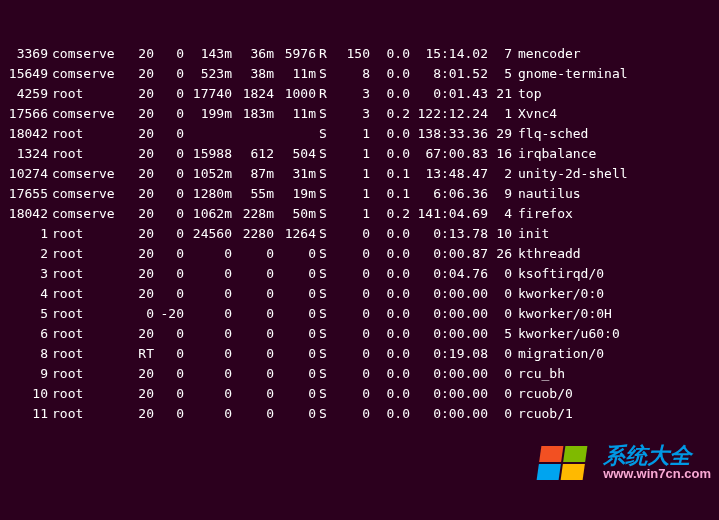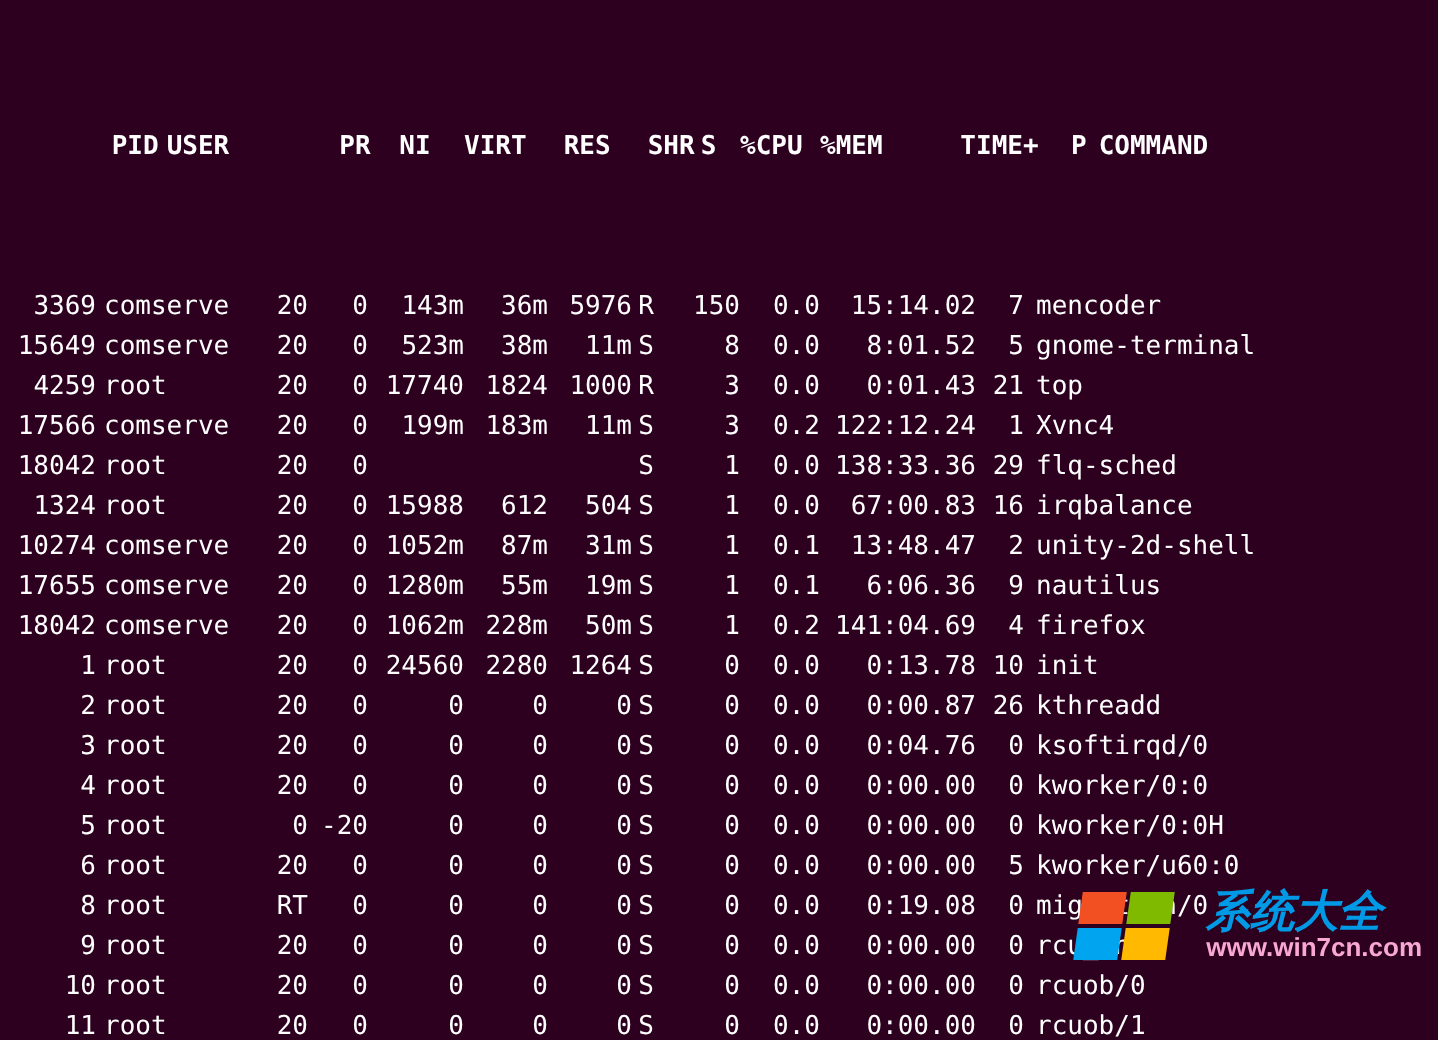--- a/index.html
+++ b/index.html
@@ -26,23 +26,20 @@
   .winflag div:nth-child(3){background:#00a4ef}
   .winflag div:nth-child(4){background:#ffb900}
   .wmtext{display:flex;flex-direction:column;line-height:1}
   .wmtext .cn{color:#0099e5;font-weight:900;font-size:22px;font-style:italic}
   .wmtext .url{color:#f9a8d4;font-weight:700;font-size:13px}
 </style>
 </head>
 <body>
 
 <div class="wrap">
-  <div class="row hdr">
-    <span class="c-pid">PID</span><span class="c-user">USER</span><span class="c-pr">PR</span><span class="c-ni">NI</span><span class="c-virt">VIRT</span><span class="c-res">RES</span><span class="c-shr">SHR</span><span class="c-s">S</span><span class="c-cpu">%CPU</span><span class="c-mem">%MEM</span><span class="c-time">TIME+</span><span class="c-p">P</span><span class="c-cmd">COMMAND</span>
-  </div>
   <div id="rows"><div class="row"><span class="c-pid">3369</span><span class="c-user">comserve</span><span class="c-pr">20</span><span class="c-ni">0</span><span class="c-virt">143m</span><span class="c-res">36m</span><span class="c-shr">5976</span><span class="c-s">R</span><span class="c-cpu">150</span><span class="c-mem">0.0</span><span class="c-time">15:14.02</span><span class="c-p">7</span><span class="c-cmd">mencoder</span></div><div class="row"><span class="c-pid">15649</span><span class="c-user">comserve</span><span class="c-pr">20</span><span class="c-ni">0</span><span class="c-virt">523m</span><span class="c-res">38m</span><span class="c-shr">11m</span><span class="c-s">S</span><span class="c-cpu">8</span><span class="c-mem">0.0</span><span class="c-time">8:01.52</span><span class="c-p">5</span><span class="c-cmd">gnome-terminal</span></div><div class="row"><span class="c-pid">4259</span><span class="c-user">root</span><span class="c-pr">20</span><span class="c-ni">0</span><span class="c-virt">17740</span><span class="c-res">1824</span><span class="c-shr">1000</span><span class="c-s">R</span><span class="c-cpu">3</span><span class="c-mem">0.0</span><span class="c-time">0:01.43</span><span class="c-p">21</span><span class="c-cmd">top</span></div><div class="row"><span class="c-pid">17566</span><span class="c-user">comserve</span><span class="c-pr">20</span><span class="c-ni">0</span><span class="c-virt">199m</span><span class="c-res">183m</span><span class="c-shr">11m</span><span class="c-s">S</span><span class="c-cpu">3</span><span class="c-mem">0.2</span><span class="c-time">122:12.24</span><span class="c-p">1</span><span class="c-cmd">Xvnc4</span></div><div class="row"><span class="c-pid">18042</span><span class="c-user">root</span><span class="c-pr">20</span><span class="c-ni">0</span><span class="c-virt"></span><span class="c-res"></span><span class="c-shr"></span><span class="c-s">S</span><span class="c-cpu">1</span><span class="c-mem">0.0</span><span class="c-time">138:33.36</span><span class="c-p">29</span><span class="c-cmd">flq-sched</span></div><div class="row"><span class="c-pid">1324</span><span class="c-user">root</span><span class="c-pr">20</span><span class="c-ni">0</span><span class="c-virt">15988</span><span class="c-res">612</span><span class="c-shr">504</span><span class="c-s">S</span><span class="c-cpu">1</span><span class="c-mem">0.0</span><span class="c-time">67:00.83</span><span class="c-p">16</span><span class="c-cmd">irqbalance</span></div><div class="row"><span class="c-pid">10274</span><span class="c-user">comserve</span><span class="c-pr">20</span><span class="c-ni">0</span><span class="c-virt">1052m</span><span class="c-res">87m</span><span class="c-shr">31m</span><span class="c-s">S</span><span class="c-cpu">1</span><span class="c-mem">0.1</span><span class="c-time">13:48.47</span><span class="c-p">2</span><span class="c-cmd">unity-2d-shell</span></div><div class="row"><span class="c-pid">17655</span><span class="c-user">comserve</span><span class="c-pr">20</span><span class="c-ni">0</span><span class="c-virt">1280m</span><span class="c-res">55m</span><span class="c-shr">19m</span><span class="c-s">S</span><span class="c-cpu">1</span><span class="c-mem">0.1</span><span class="c-time">6:06.36</span><span class="c-p">9</span><span class="c-cmd">nautilus</span></div><div class="row"><span class="c-pid">18042</span><span class="c-user">comserve</span><span class="c-pr">20</span><span class="c-ni">0</span><span class="c-virt">1062m</span><span class="c-res">228m</span><span class="c-shr">50m</span><span class="c-s">S</span><span class="c-cpu">1</span><span class="c-mem">0.2</span><span class="c-time">141:04.69</span><span class="c-p">4</span><span class="c-cmd">firefox</span></div><div class="row"><span class="c-pid">1</span><span class="c-user">root</span><span class="c-pr">20</span><span class="c-ni">0</span><span class="c-virt">24560</span><span class="c-res">2280</span><span class="c-shr">1264</span><span class="c-s">S</span><span class="c-cpu">0</span><span class="c-mem">0.0</span><span class="c-time">0:13.78</span><span class="c-p">10</span><span class="c-cmd">init</span></div><div class="row"><span class="c-pid">2</span><span class="c-user">root</span><span class="c-pr">20</span><span class="c-ni">0</span><span class="c-virt">0</span><span class="c-res">0</span><span class="c-shr">0</span><span class="c-s">S</span><span class="c-cpu">0</span><span class="c-mem">0.0</span><span class="c-time">0:00.87</span><span class="c-p">26</span><span class="c-cmd">kthreadd</span></div><div class="row"><span class="c-pid">3</span><span class="c-user">root</span><span class="c-pr">20</span><span class="c-ni">0</span><span class="c-virt">0</span><span class="c-res">0</span><span class="c-shr">0</span><span class="c-s">S</span><span class="c-cpu">0</span><span class="c-mem">0.0</span><span class="c-time">0:04.76</span><span class="c-p">0</span><span class="c-cmd">ksoftirqd/0</span></div><div class="row"><span class="c-pid">4</span><span class="c-user">root</span><span class="c-pr">20</span><span class="c-ni">0</span><span class="c-virt">0</span><span class="c-res">0</span><span class="c-shr">0</span><span class="c-s">S</span><span class="c-cpu">0</span><span class="c-mem">0.0</span><span class="c-time">0:00.00</span><span class="c-p">0</span><span class="c-cmd">kworker/0:0</span></div><div class="row"><span class="c-pid">5</span><span class="c-user">root</span><span class="c-pr">0</span><span class="c-ni">-20</span><span class="c-virt">0</span><span class="c-res">0</span><span class="c-shr">0</span><span class="c-s">S</span><span class="c-cpu">0</span><span class="c-mem">0.0</span><span class="c-time">0:00.00</span><span class="c-p">0</span><span class="c-cmd">kworker/0:0H</span></div><div class="row"><span class="c-pid">6</span><span class="c-user">root</span><span class="c-pr">20</span><span class="c-ni">0</span><span class="c-virt">0</span><span class="c-res">0</span><span class="c-shr">0</span><span class="c-s">S</span><span class="c-cpu">0</span><span class="c-mem">0.0</span><span class="c-time">0:00.00</span><span class="c-p">5</span><span class="c-cmd">kworker/u60:0</span></div><div class="row"><span class="c-pid">8</span><span class="c-user">root</span><span class="c-pr">RT</span><span class="c-ni">0</span><span class="c-virt">0</span><span class="c-res">0</span><span class="c-shr">0</span><span class="c-s">S</span><span class="c-cpu">0</span><span class="c-mem">0.0</span><span class="c-time">0:19.08</span><span class="c-p">0</span><span class="c-cmd">migration/0</span></div><div class="row"><span class="c-pid">9</span><span class="c-user">root</span><span class="c-pr">20</span><span class="c-ni">0</span><span class="c-virt">0</span><span class="c-res">0</span><span class="c-shr">0</span><span class="c-s">S</span><span class="c-cpu">0</span><span class="c-mem">0.0</span><span class="c-time">0:00.00</span><span class="c-p">0</span><span class="c-cmd">rcu_bh</span></div><div class="row"><span class="c-pid">10</span><span class="c-user">root</span><span class="c-pr">20</span><span class="c-ni">0</span><span class="c-virt">0</span><span class="c-res">0</span><span class="c-shr">0</span><span class="c-s">S</span><span class="c-cpu">0</span><span class="c-mem">0.0</span><span class="c-time">0:00.00</span><span class="c-p">0</span><span class="c-cmd">rcuob/0</span></div><div class="row"><span class="c-pid">11</span><span class="c-user">root</span><span class="c-pr">20</span><span class="c-ni">0</span><span class="c-virt">0</span><span class="c-res">0</span><span class="c-shr">0</span><span class="c-s">S</span><span class="c-cpu">0</span><span class="c-mem">0.0</span><span class="c-time">0:00.00</span><span class="c-p">0</span><span class="c-cmd">rcuob/1</span></div></div>
 
   <div class="watermark">
     <div class="winflag"><div></div><div></div><div></div><div></div></div>
     <div class="wmtext">
       <span class="cn">系统大全</span>
       <span class="url">www.win7cn.com</span>
     </div>
   </div>
 </div>

